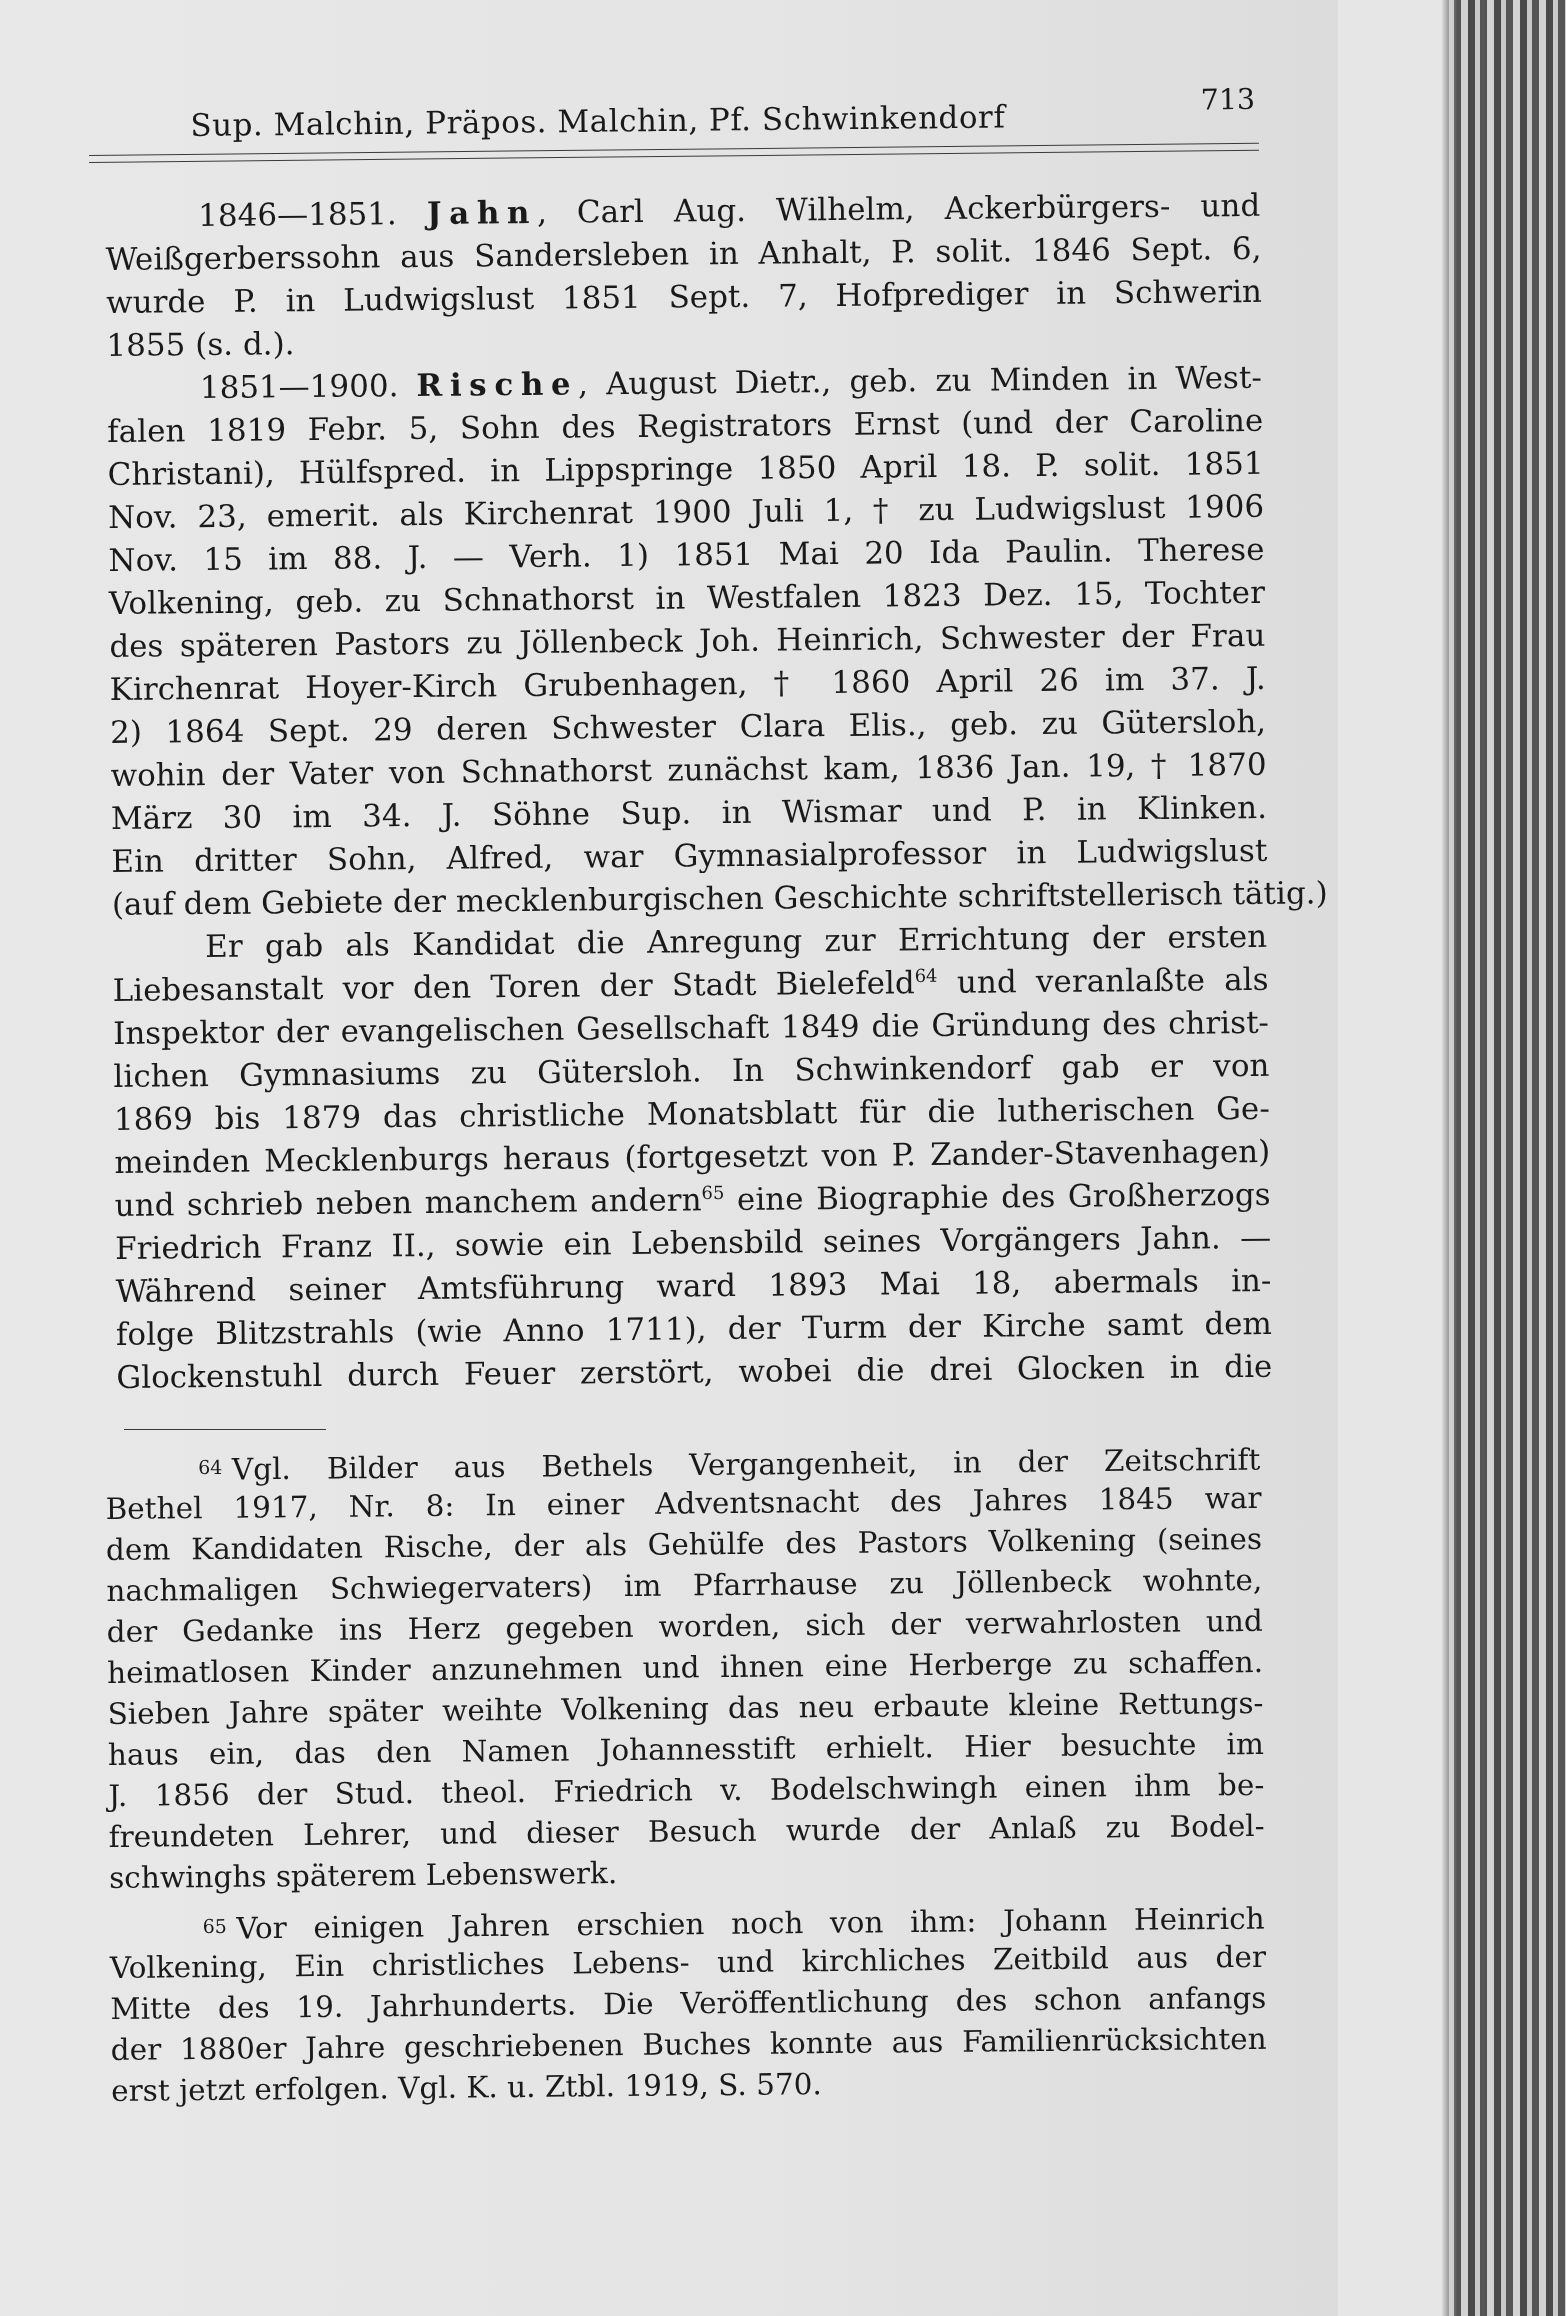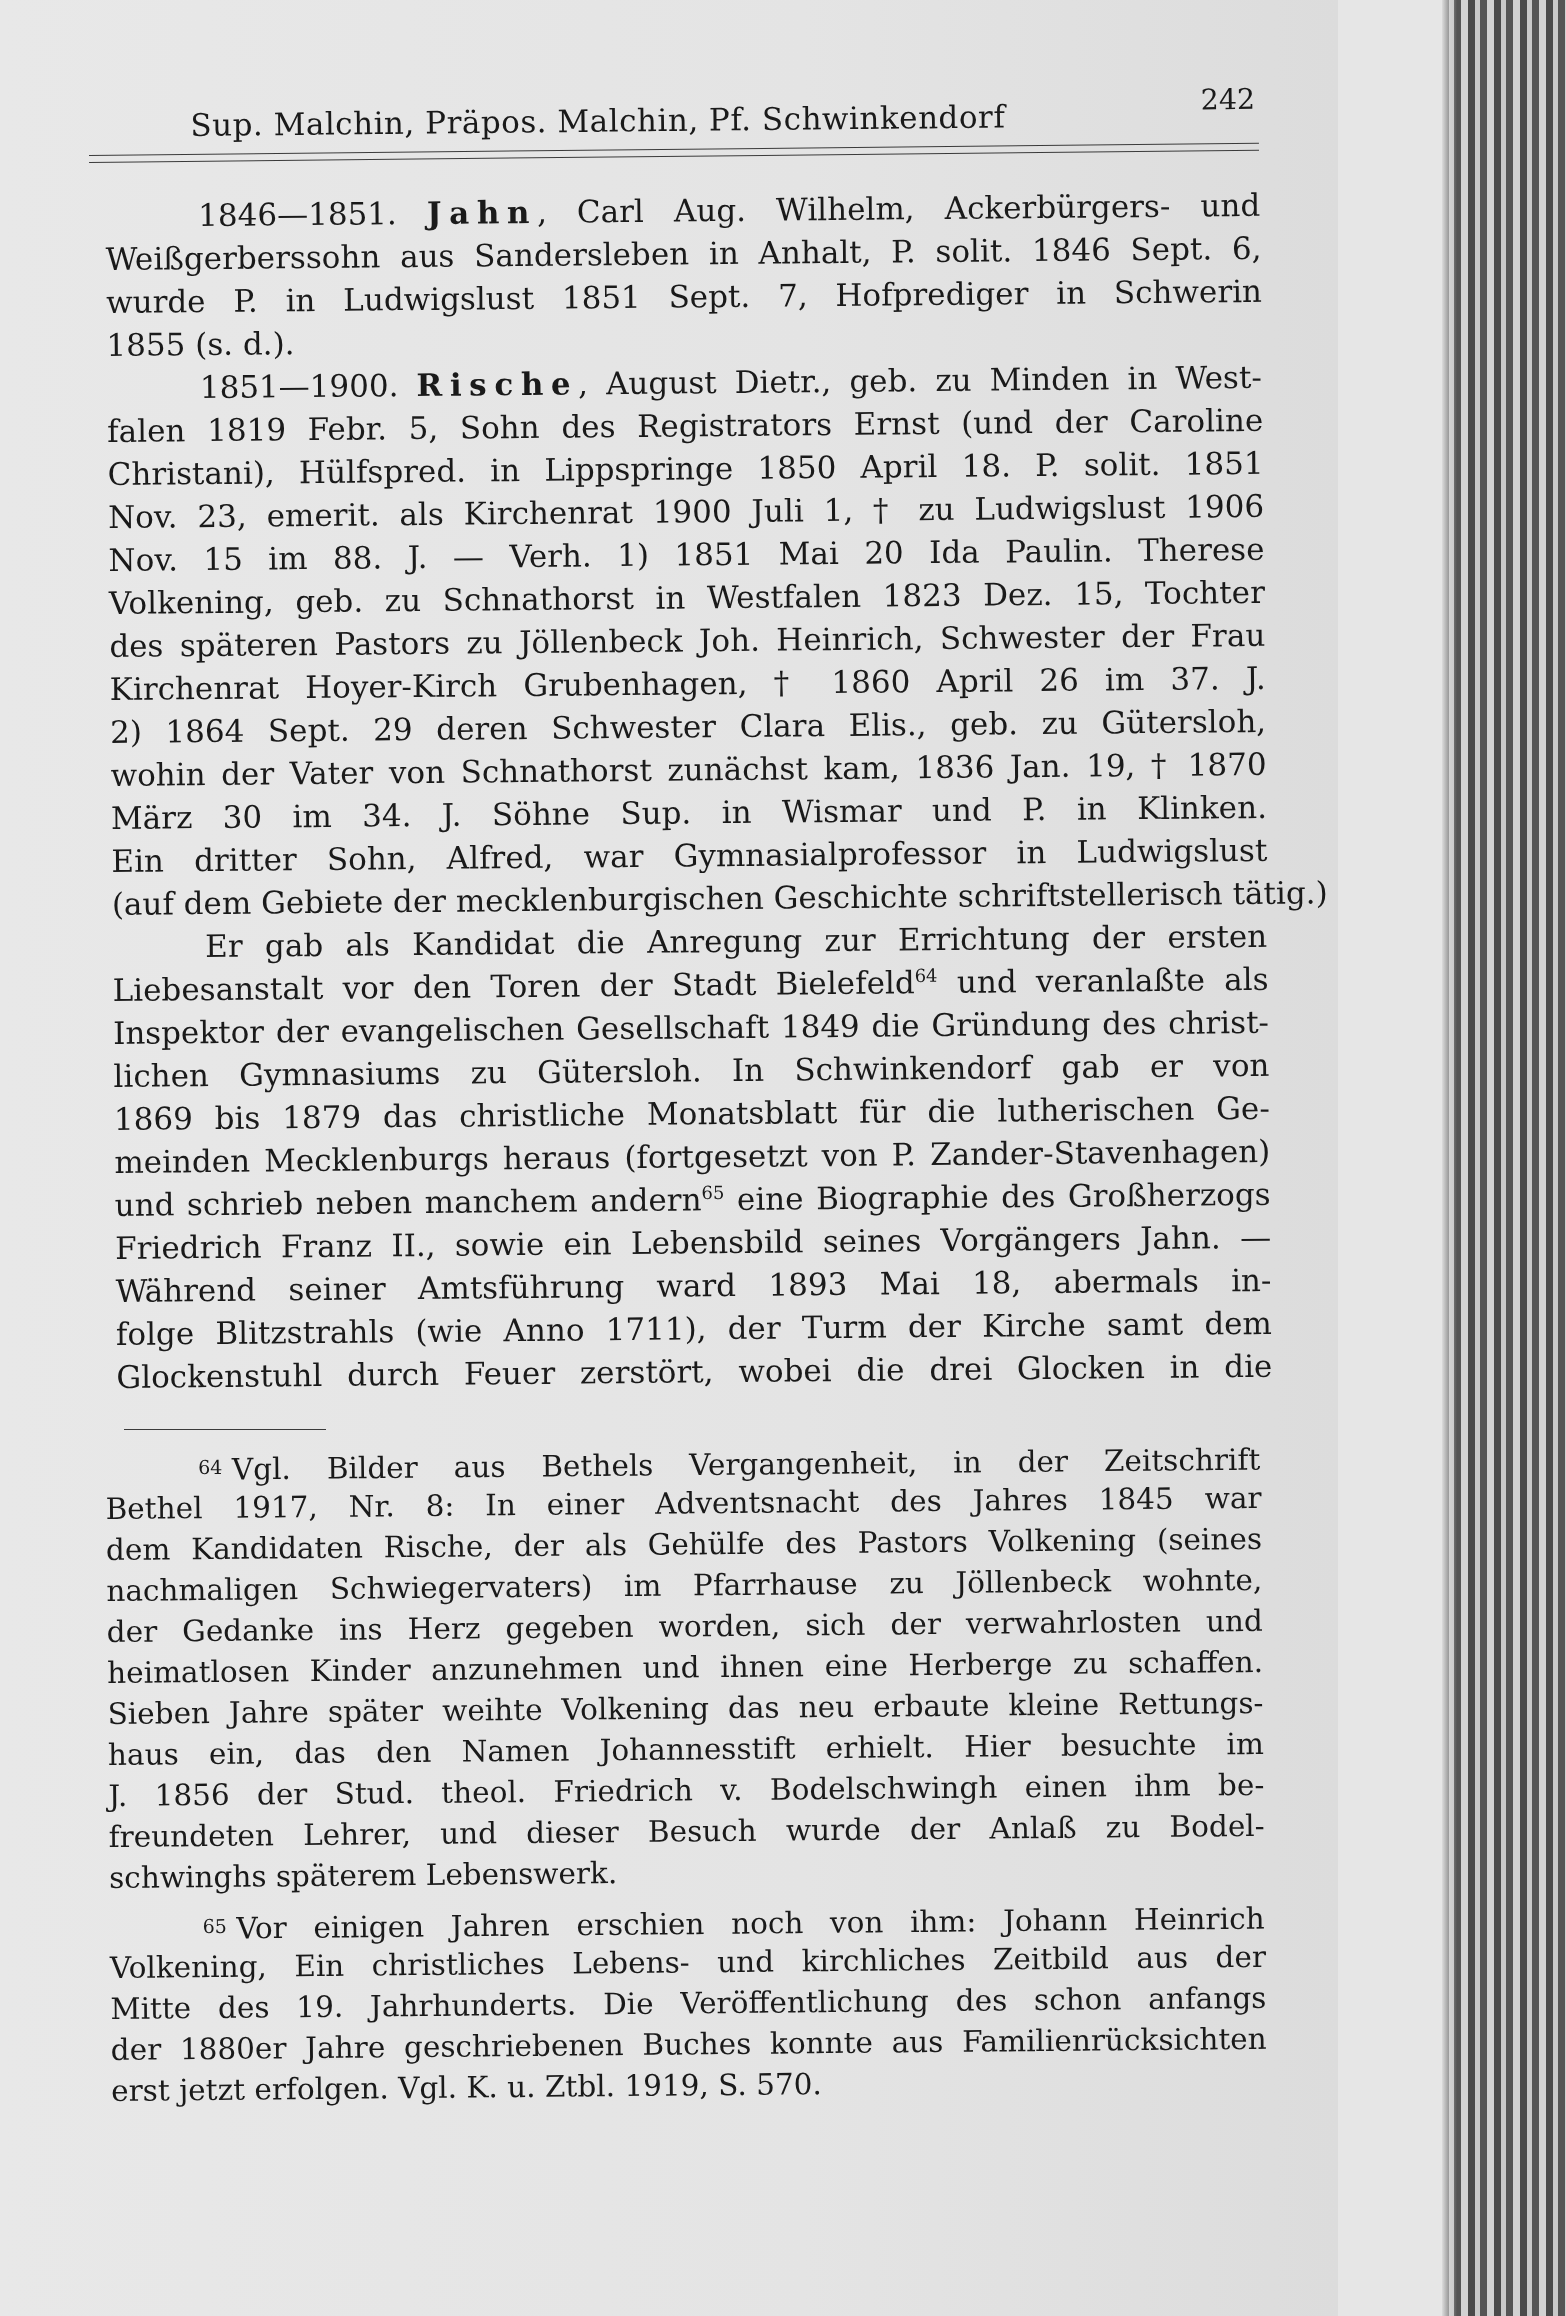--- a/index.html
+++ b/index.html
@@ -141,21 +141,21 @@
       background: linear-gradient(90deg, #dcdcdc, rgba(220,220,220,0));
     }
   </style>
 </head>
 <body>
 
 <div class="page">
 
   <div class="running-head">
     <span class="title">Sup. Malchin, Präpos. Malchin, Pf. Schwinkendorf</span>
-    <span class="page-number">242</span>
+    <span class="page-number">713</span>
   </div>
   <div class="rule-double"></div>
 
   <div class="body-text">
 
     <div class="line indent"><span>1846—1851.</span> <span class="spaced">Jahn</span><span>, Carl Aug. Wilhelm, Ackerbürgers- und</span></div>
     <div class="line">Weißgerberssohn aus Sandersleben in Anhalt, P. solit. 1846 Sept. 6,</div>
     <div class="line">wurde P. in Ludwigslust 1851 Sept. 7, Hofprediger in Schwerin</div>
     <div class="line last">1855 (s. d.).</div>
 

